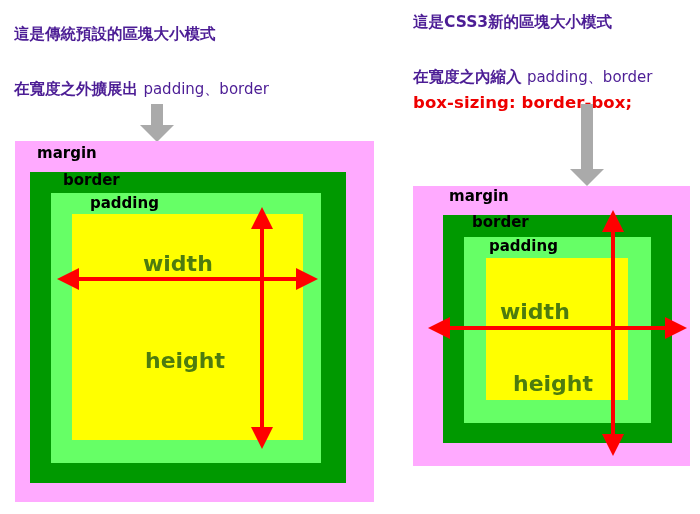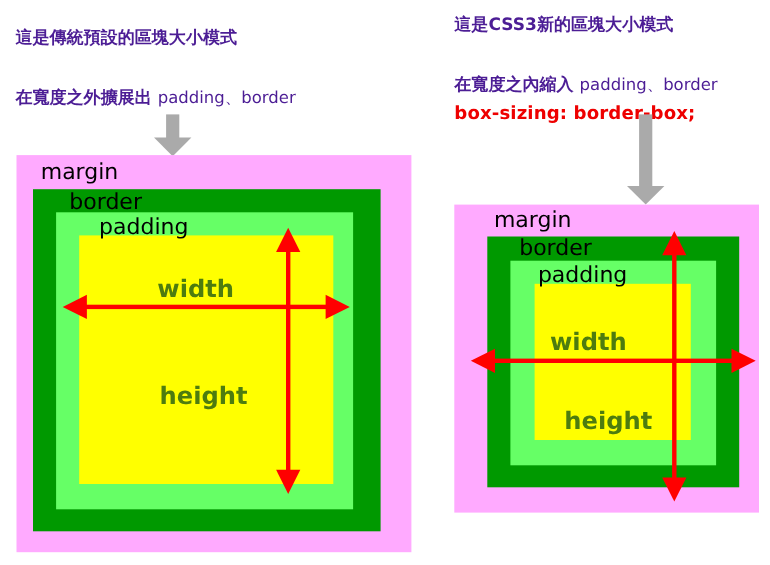--- a/index.html
+++ b/index.html
@@ -78,22 +78,22 @@
     position: absolute;
     box-sizing: border-box;
   }
   .layer-margin  { background: #ffaaff; }
   .layer-border  { background: #009900; }
   .layer-padding { background: #66ff66; }
   .layer-content { background: #ffff00; }
 
   .layer-label {
     position: absolute;
-    font-size: 20px;
-    font-weight: normal;
+    font-size: 15px;
+    font-weight: bold;
     color: #000000;
     white-space: nowrap;
     z-index: 6;
   }
 
   
   .red-h, .red-v { position: absolute; z-index: 7; }
   .red-h .line {
     position: absolute;
     left: 14px; right: 14px;

